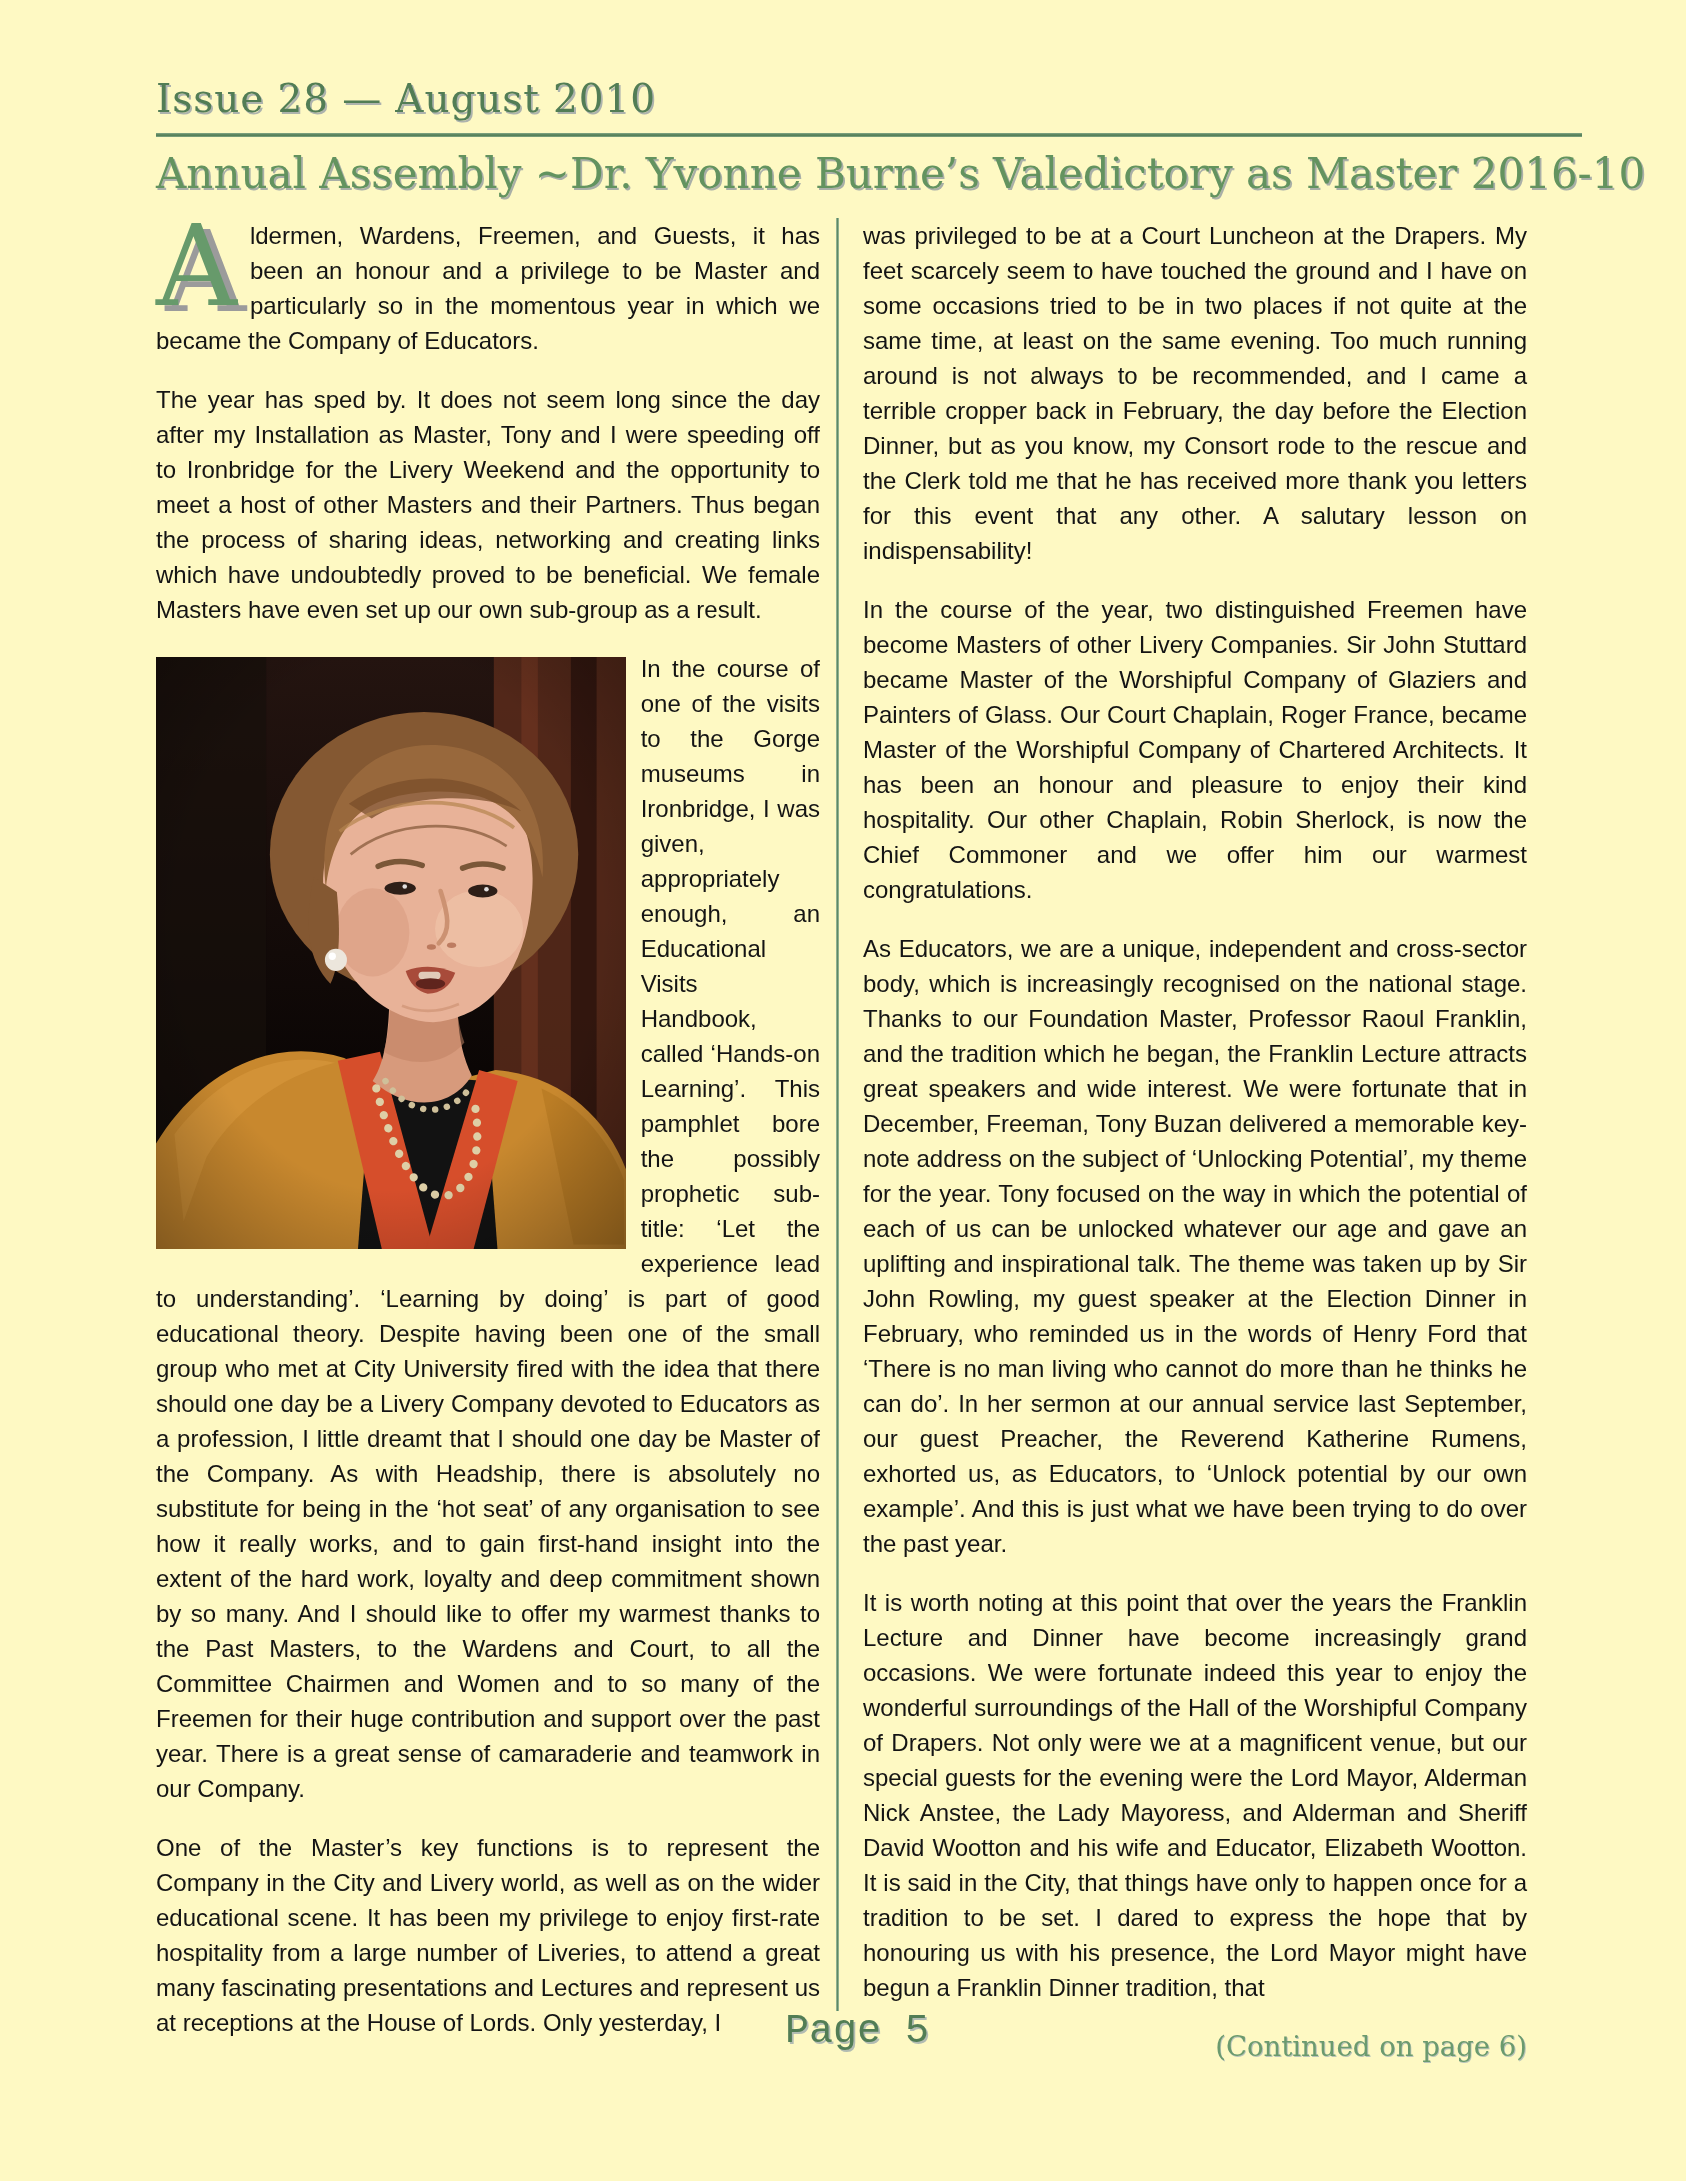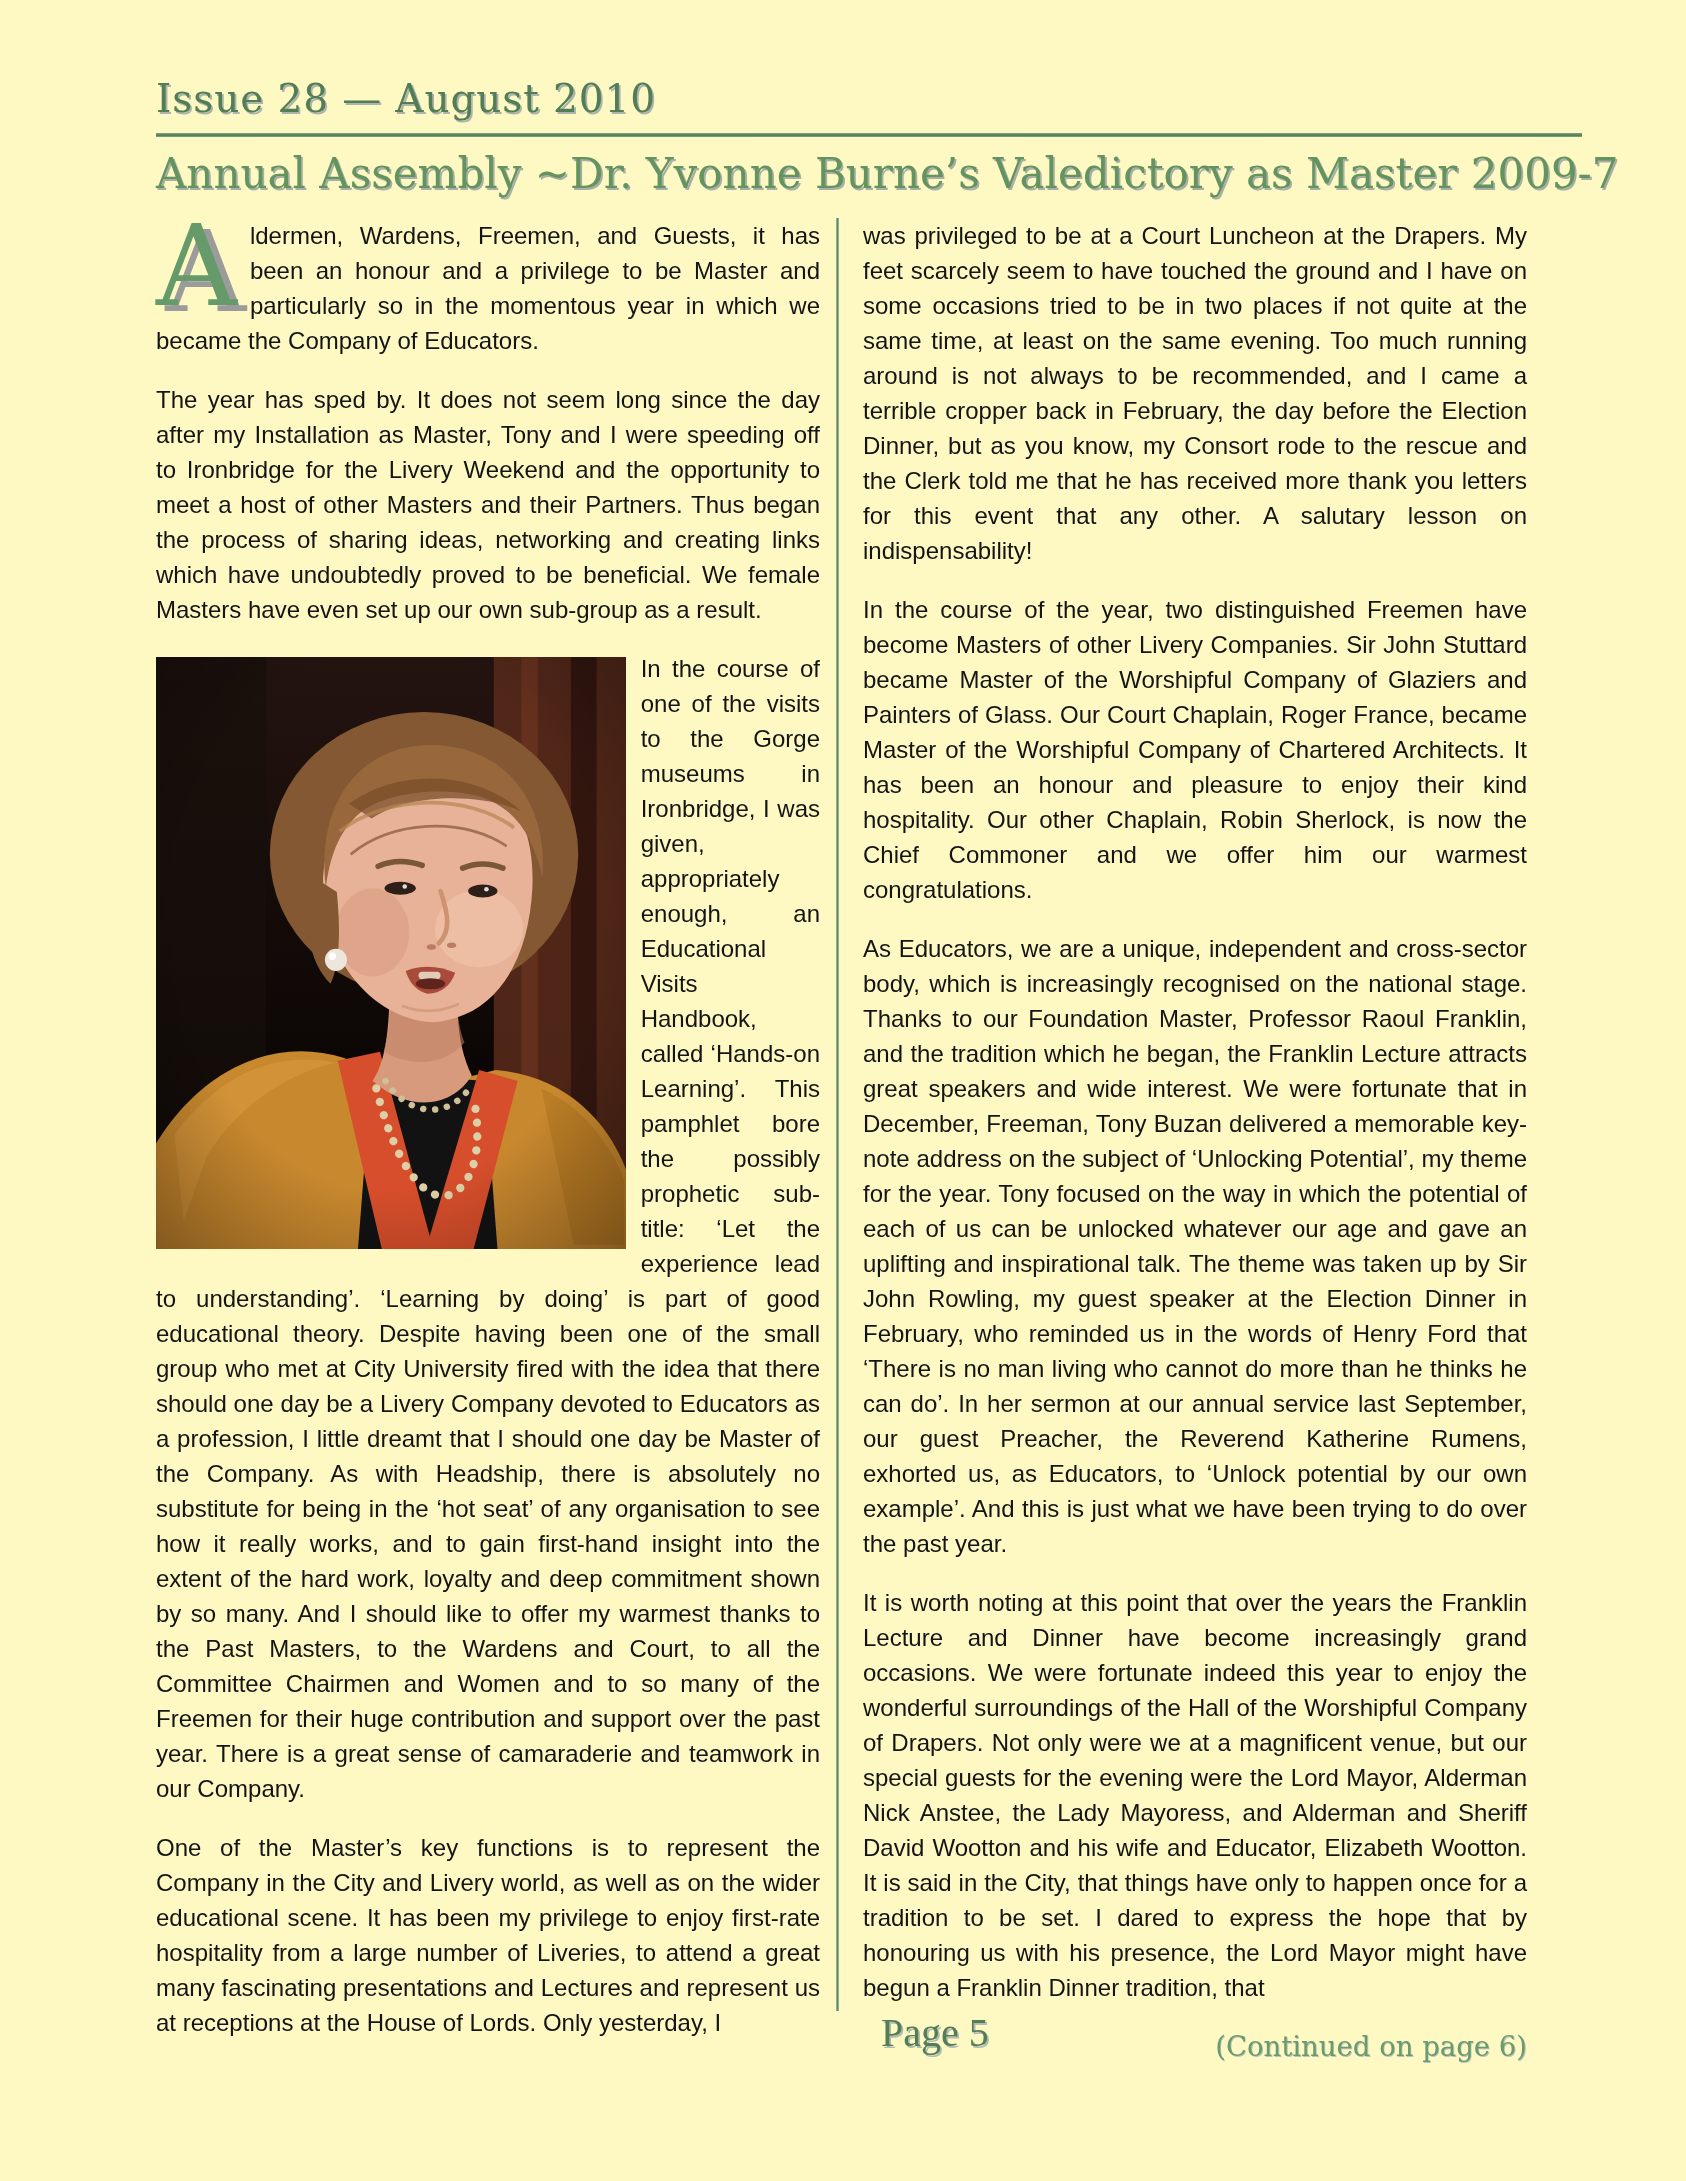--- a/index.html
+++ b/index.html
@@ -91,38 +91,38 @@
     margin-top: 24px;
     text-align: right;
     font-family: "DejaVu Serif", serif;
     font-size: 27.5px;
     color: #6b9a6e;
     text-shadow: 0.9px 0.9px 0 #b9c4b9;
   }
 
   .page-number {
     position: absolute;
-    left: 881px;
+    left: 785px;
     top: 2009px;
-    font-family: Liberation Serif, serif;
+    font-family: Liberation Mono, monospace;
     font-size: 40px;
     color: #527d55;
     text-shadow: 1.8px 1.8px 0 #b2bcb2;
   }
 </style>
 </head>
 <body>
 
 <div class="page">
   <div class="page-inner">
 
     <div class="issue-line">Issue 28 — August 2010</div>
     <hr class="header-rule">
 
-    <h1 class="article-title">Annual Assembly ~Dr. Yvonne Burne’s Valedictory as Master 2009-7</h1>
+    <h1 class="article-title">Annual Assembly ~Dr. Yvonne Burne’s Valedictory as Master 2016-10</h1>
 
     <div class="columns">
       <div class="column-divider"></div>
 
       <div class="col left">
         <p><span class="dropcap">A</span><span>ldermen, Wardens, Freemen, and Guests, it has been an honour and a privilege to be Master and particularly so in the momentous year in which we became the Company of Educators.</span></p>
 
         <p>The year has sped by. It does not seem long since the day after my Installation as Master, Tony and I were speeding off to Ironbridge for the Livery Weekend and the opportunity to meet a host of other Masters and their Partners. Thus began the process of sharing ideas, networking and creating links which have undoubtedly proved to be beneficial. We female Masters have even set up our own sub-group as a result.</p>
 
         <p>

